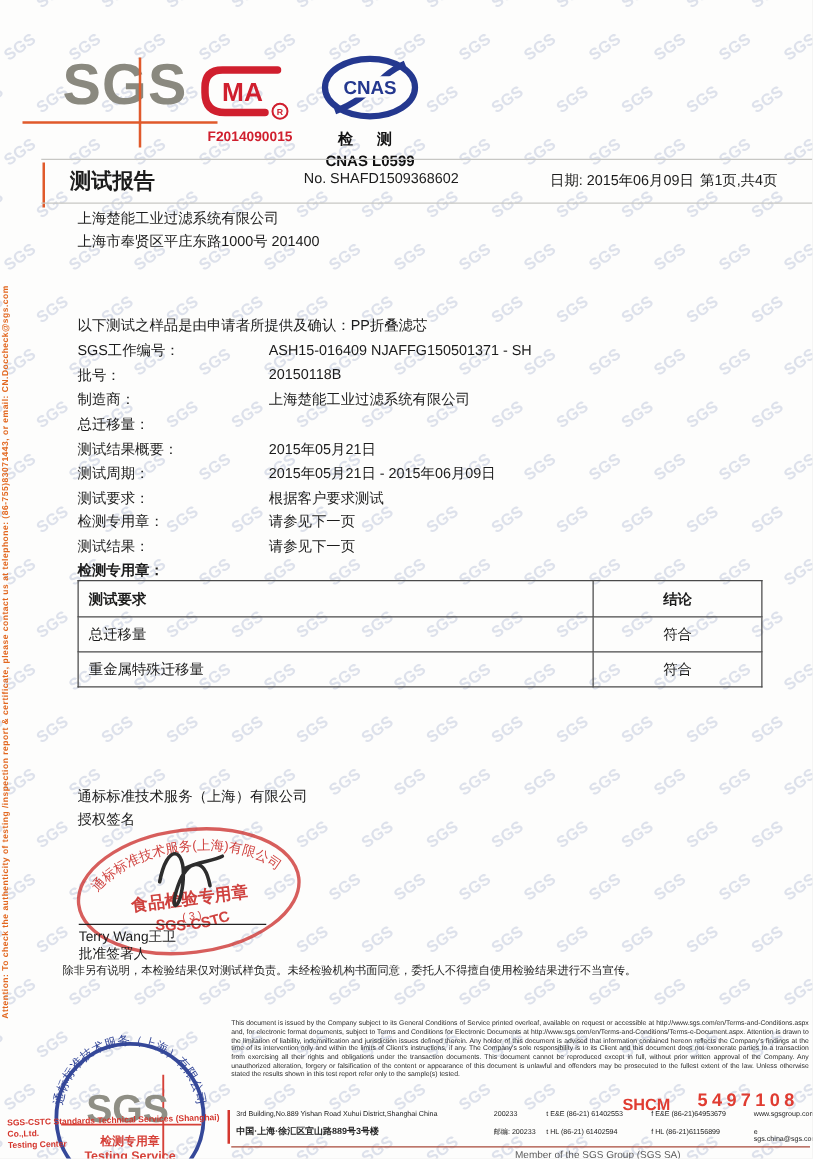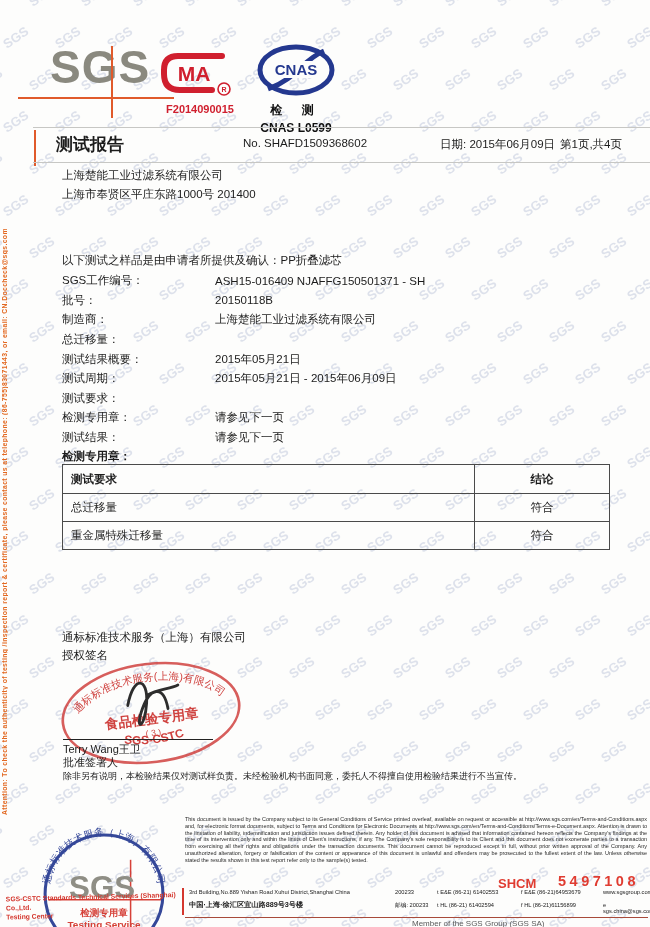--- a/index.html
+++ b/index.html
@@ -43,21 +43,21 @@
   .sum-table th{height:28px;text-align:left;font-weight:bold;}
   .sum-table td{height:27px;}
   .col-con{width:118px;text-align:center !important;}
   
   .sig-company{left:62px;top:630px;font-size:11.5px;}
   .sig-label{left:62px;top:648px;font-size:11.5px;}
   .red-stamp{left:56px;top:650px;width:190px;height:126px;transform:rotate(-7deg);z-index:4;opacity:.92;}
   .sig-line{left:63px;top:739px;width:150px;height:0;border-top:1.6px solid #222;z-index:5;}
   .sig-name{left:63px;top:742px;font-size:11px;z-index:5;}
   .sig-title{left:63px;top:755px;font-size:11px;z-index:5;}
-  .sig-note{left:63px;top:770px;font-size:9px;color:#222;z-index:5;}
+  .sig-note{left:50px;top:770px;font-size:9px;color:#222;z-index:5;}
   
   .disclaimer{left:185px;top:816px;width:462px;font-size:5.45px;line-height:1.24;text-align:justify;color:#2a2a2a;z-index:3;}
   .shcm{left:498px;top:876px;font-size:13px;font-weight:bold;color:#e03c31;z-index:4;}
   .serial{left:558px;top:873px;font-size:14.5px;font-weight:bold;color:#e03c31;letter-spacing:3.5px;z-index:4;}
   .blue-stamp{left:28px;top:818px;width:152px;height:152px;z-index:3;opacity:.95;}
   .red-co{left:6px;top:892px;width:190px;color:#d4372e;font-weight:bold;z-index:4;transform:rotate(-1.5deg);line-height:1.35;}
   .red-co .l1{font-size:6.8px;}
   .red-co .l2{font-size:6.8px;}
   .ft-divider{left:182px;top:888px;width:1.5px;height:27px;background:#d4372e;z-index:3;}
   .addr-row{left:189px;top:889px;width:458px;display:flex;align-items:baseline;font-size:5.7px;color:#222;z-index:3;}
@@ -439,20 +439,21 @@
     <div class="frow">
         <span class="flabel">测试结果概要：</span>
         <span class="fvalue">2015年05月21日</span>
       </div>
     <div class="frow">
         <span class="flabel">测试周期：</span>
         <span class="fvalue">2015年05月21日 - 2015年06月09日</span>
       </div>
     <div class="frow">
         <span class="flabel">测试要求：</span>
+        <span class="fvalue">根据客户要求测试</span>
       </div>
     <div class="frow">
         <span class="flabel">检测专用章：</span>
         <span class="fvalue">请参见下一页</span>
       </div>
     <div class="frow">
         <span class="flabel">测试结果：</span>
         <span class="fvalue">请参见下一页</span>
       </div>
   </div>

